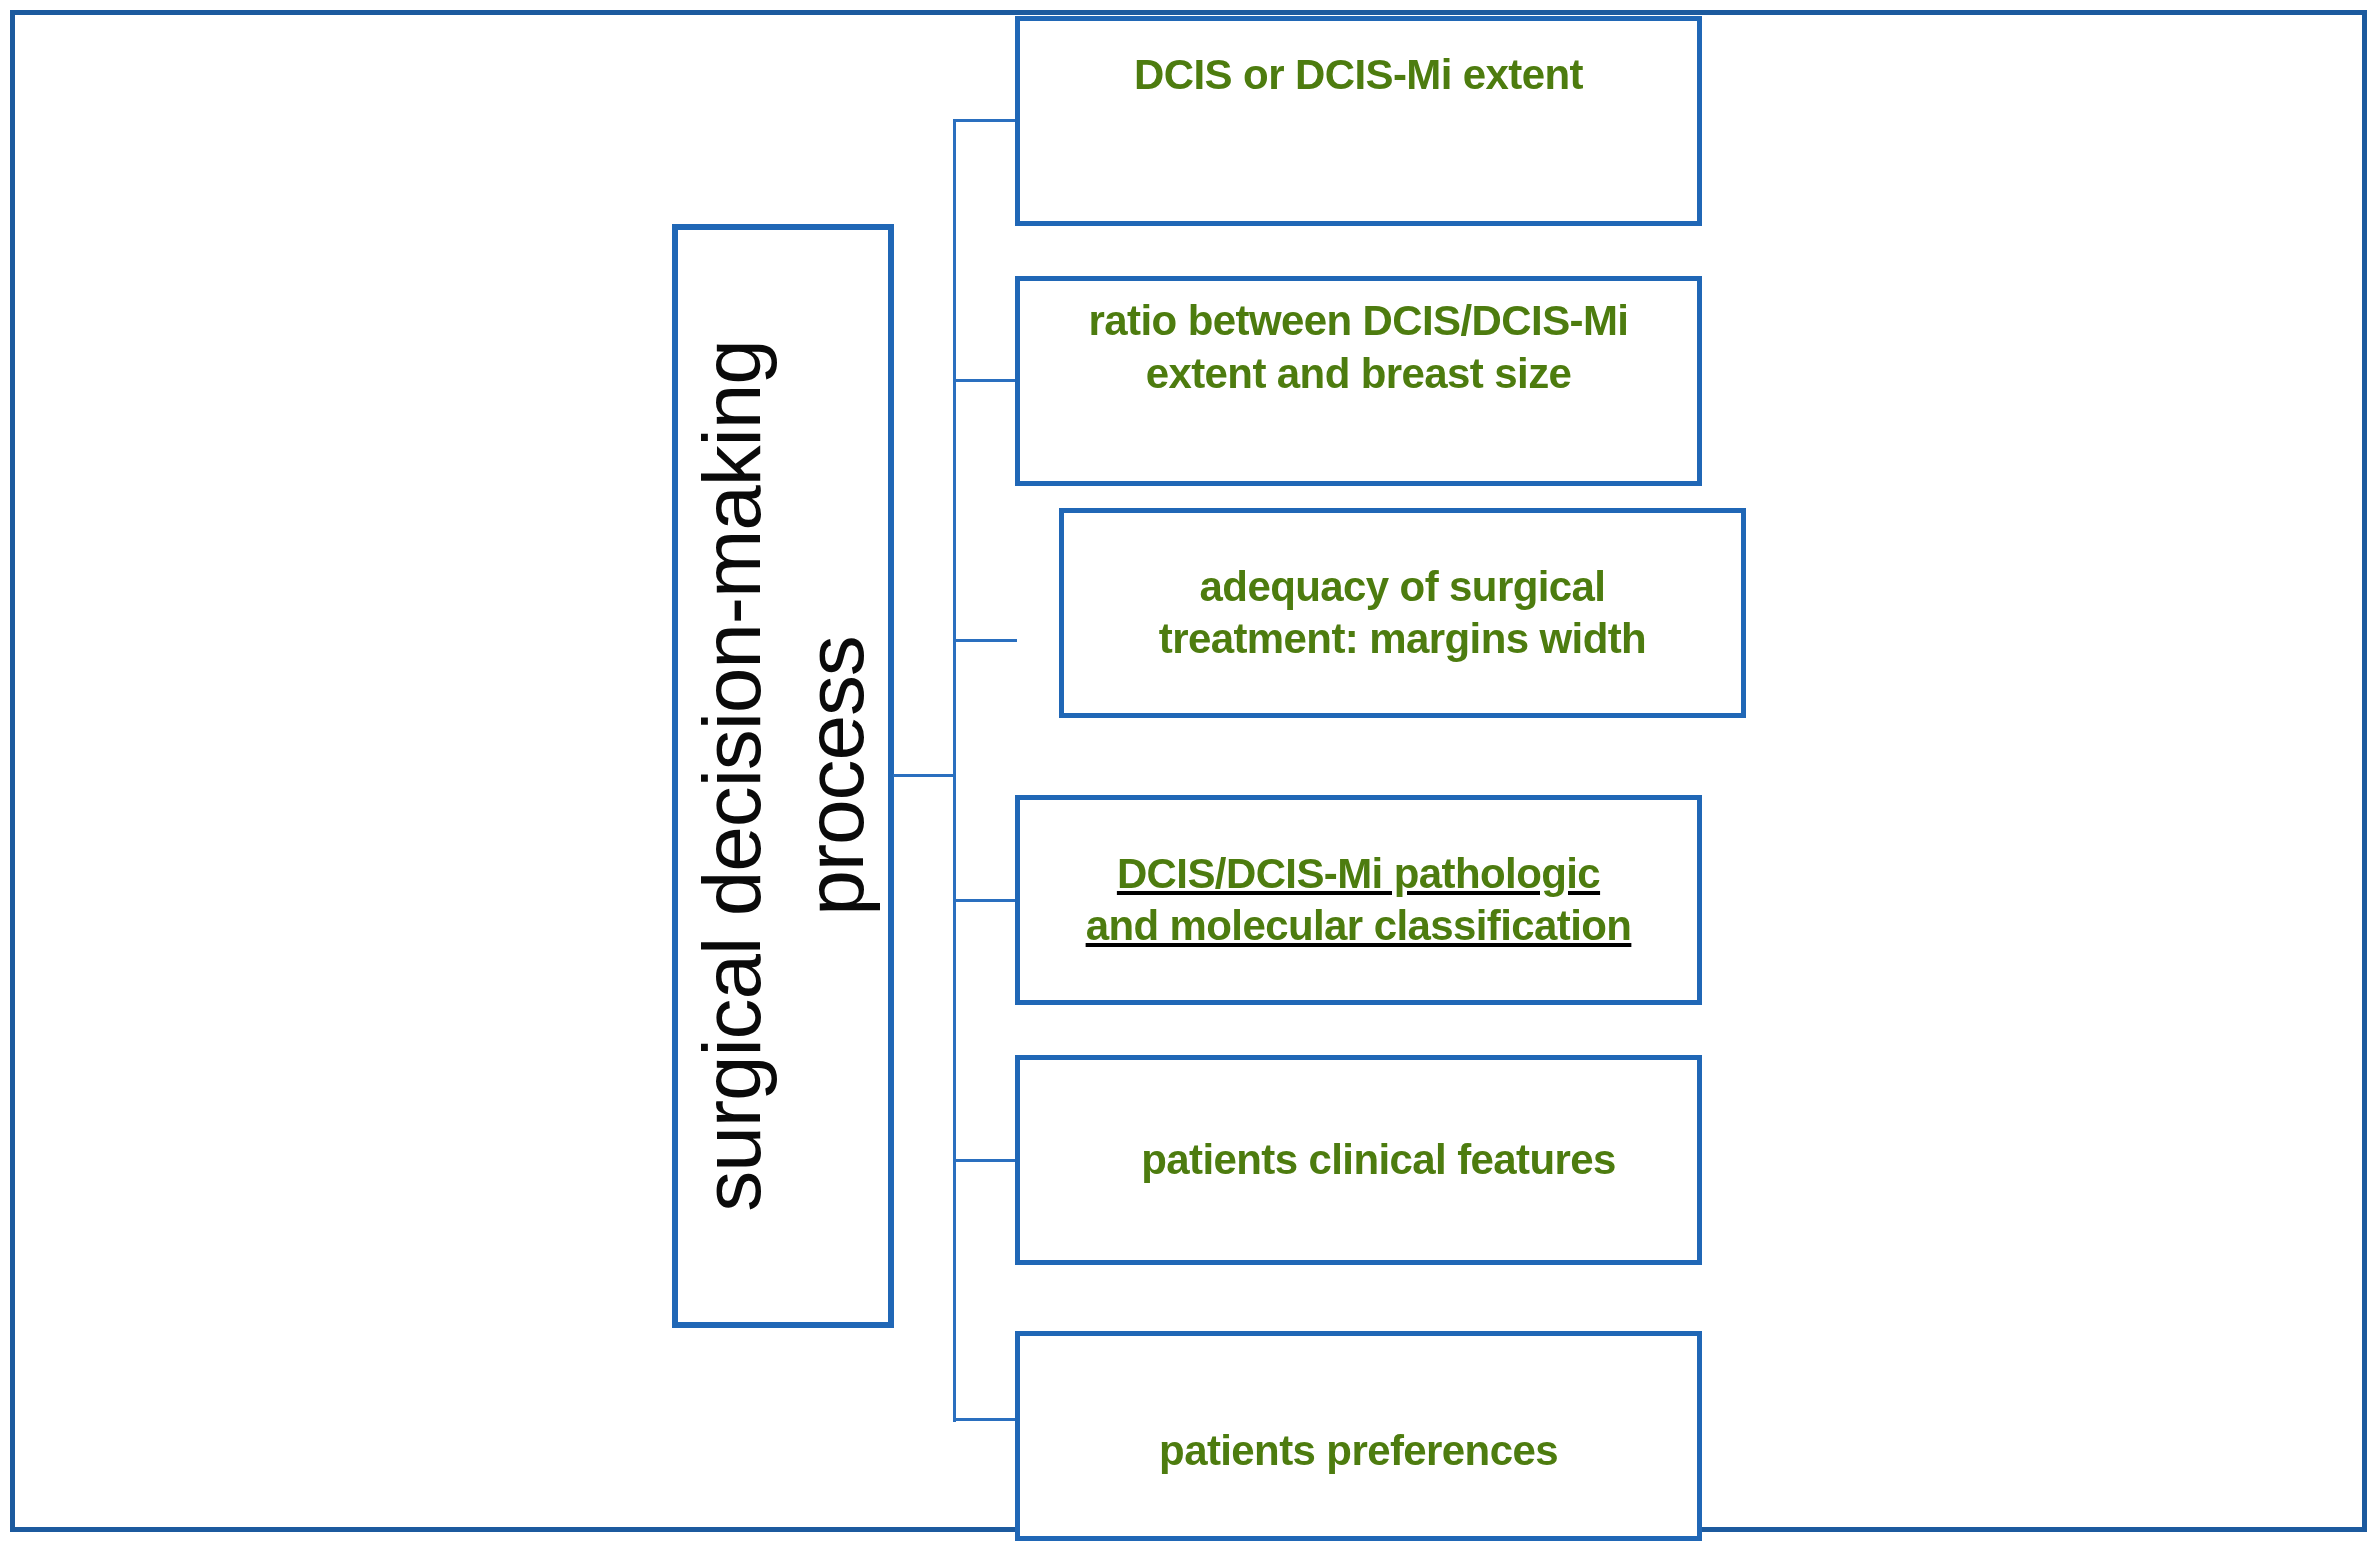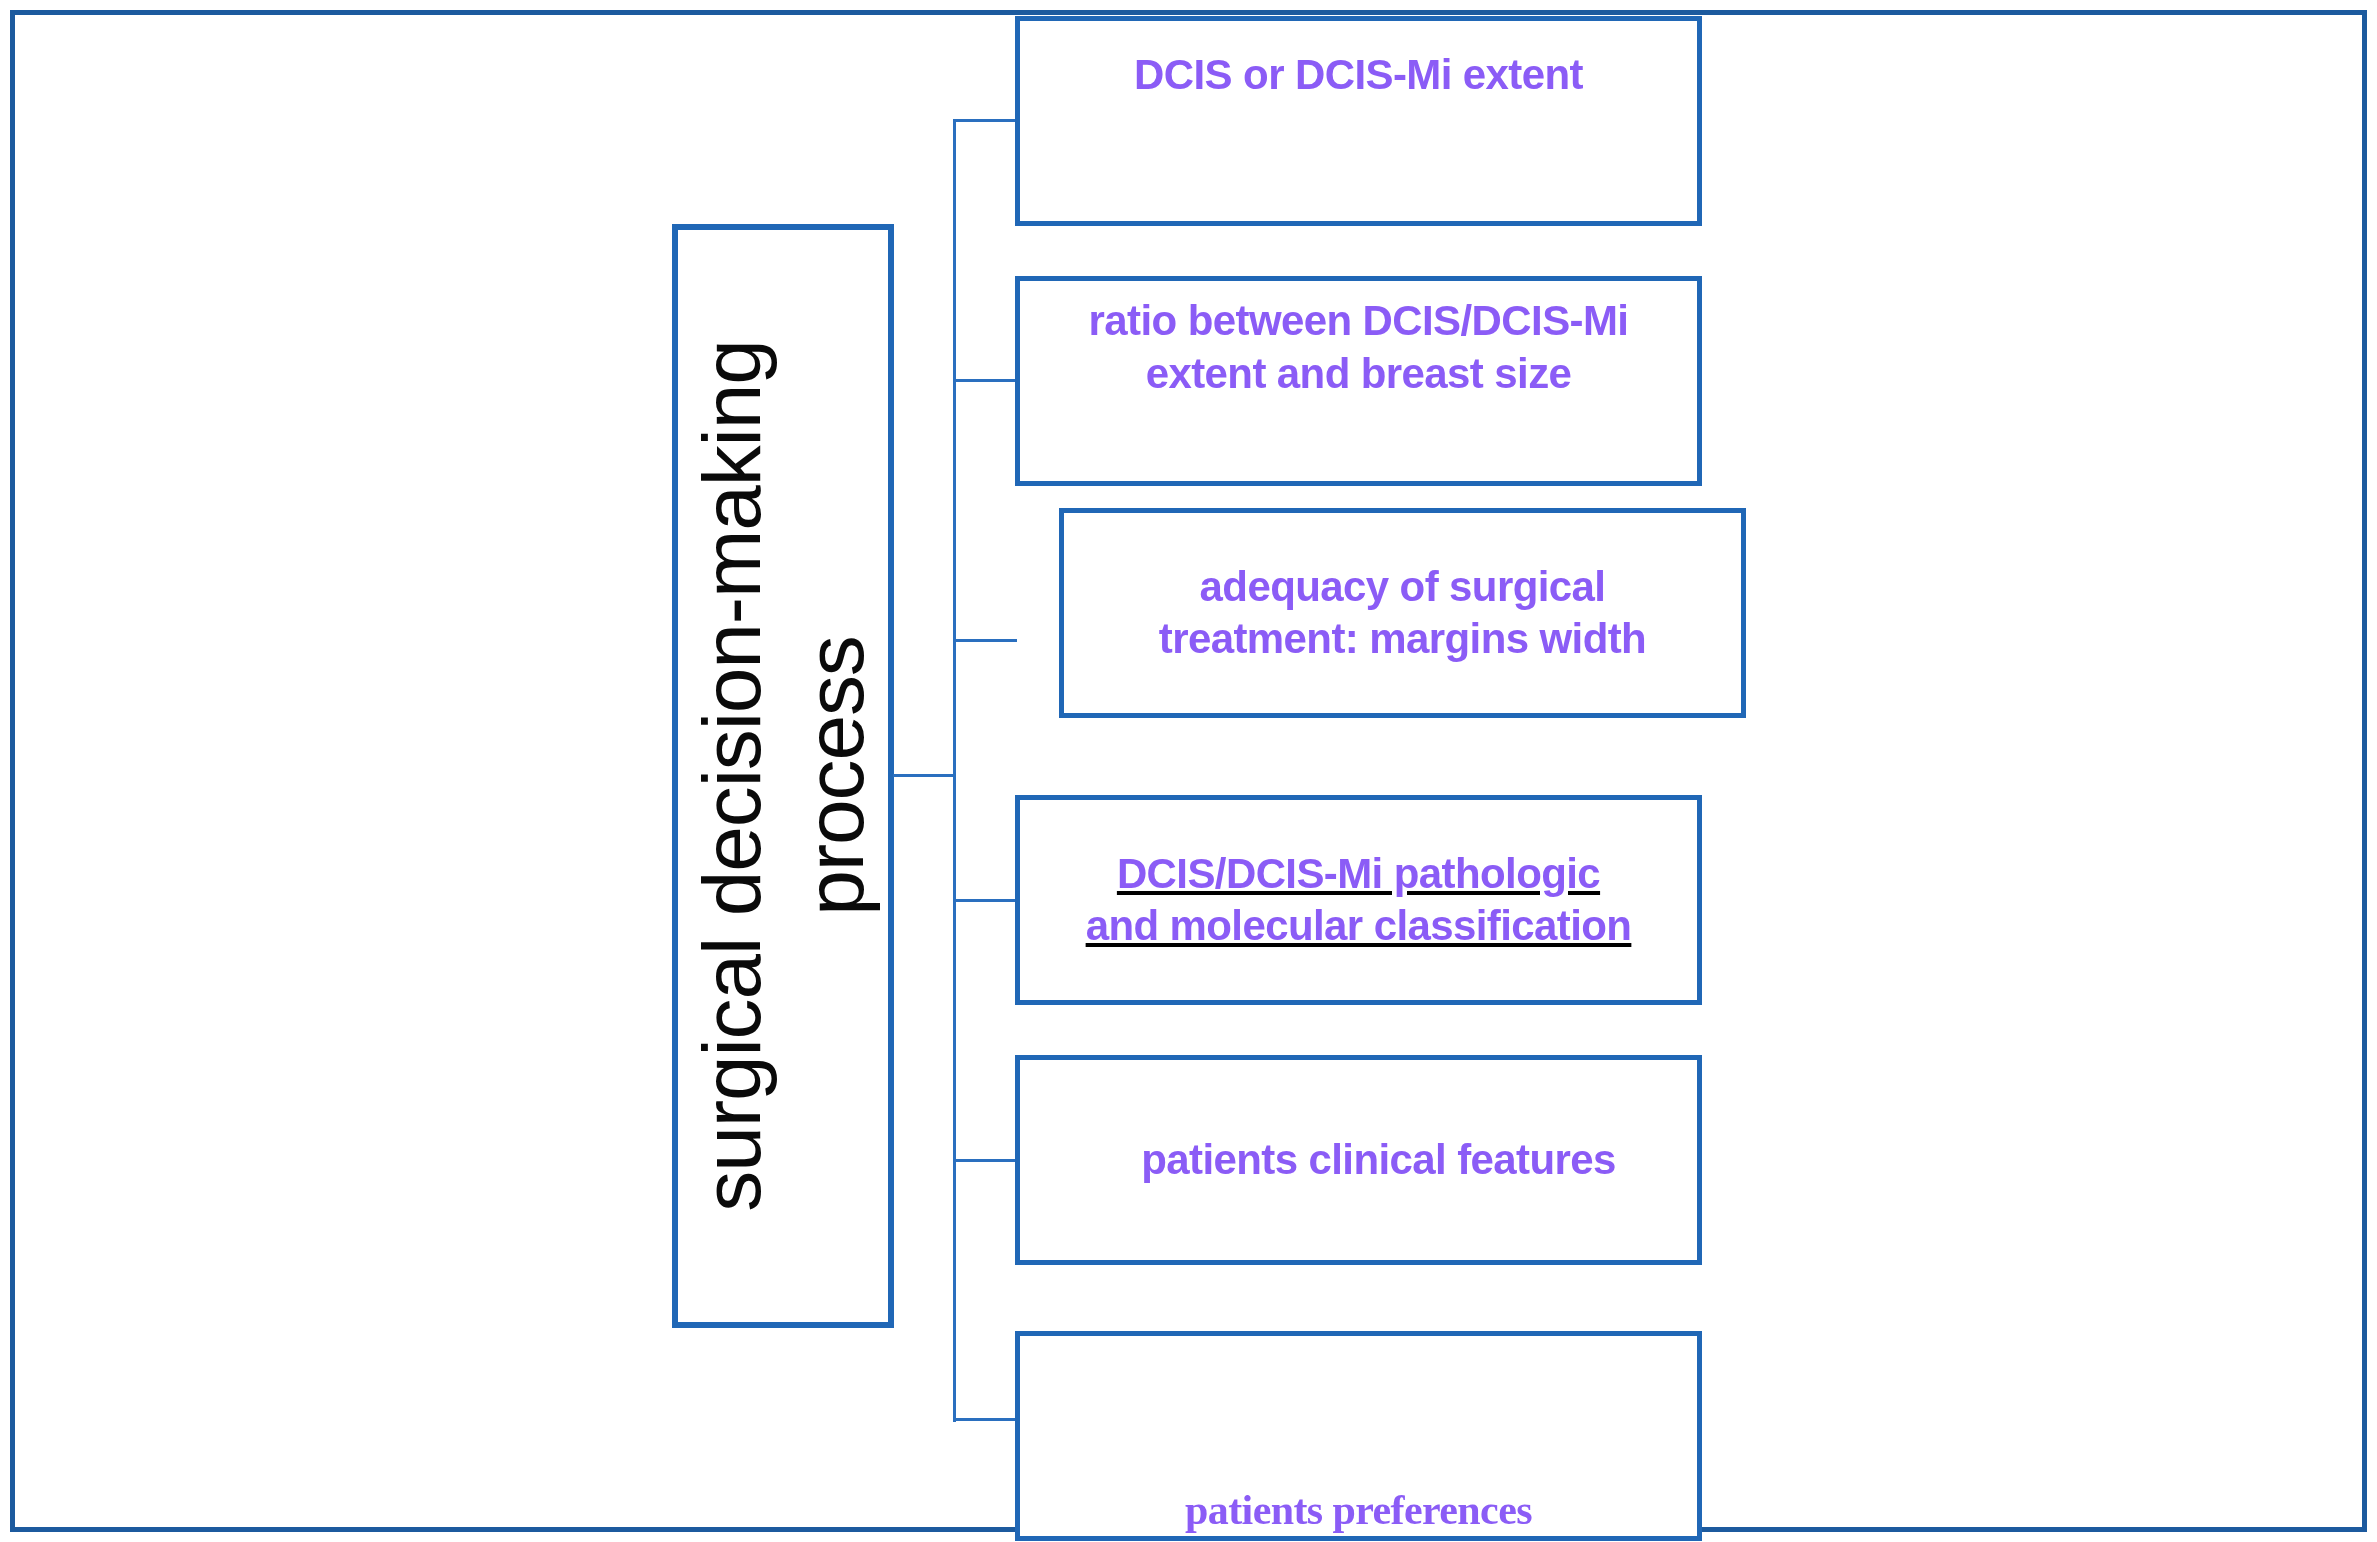--- a/index.html
+++ b/index.html
@@ -67,29 +67,29 @@
     box-sizing: border-box;
     display: flex;
     justify-content: center;
     align-items: center;
   }
   .factor-box.f1 { top: 15.7px;   align-items: flex-start; }
   .factor-box.f2 { top: 276px;  align-items: flex-start; }
   .factor-box.f3 { top: 508px; margin-left: 44px; }
   .factor-box.f4 { top: 795px; text-decoration: underline; }
   .factor-box.f5 { top: 1055px; padding-left: 40px; }
-  .factor-box.f6 { top: 1331px; align-items: flex-end; font-family: Liberation Serif, serif; }
+  .factor-box.f6 { top: 1331px; align-items: center; }
   .factor-box.f1 .factor-label { padding-top: 28px; }
   .factor-box.f2 .factor-label { padding-top: 14px; }
   .factor-box.f6 .factor-label { padding-top: 31px; }
   .factor-label {
     font-size: 42px;
     font-weight: 700;
     line-height: 1.25;
-    color: #8b5cf6;
+    color: #4d7c0f;
     letter-spacing: -0.6px;
     text-align: center;
     white-space: pre-line;
     max-width: 664px;
   }
 </style>
 </head>
 <body>
 
 <div class="canvas">

